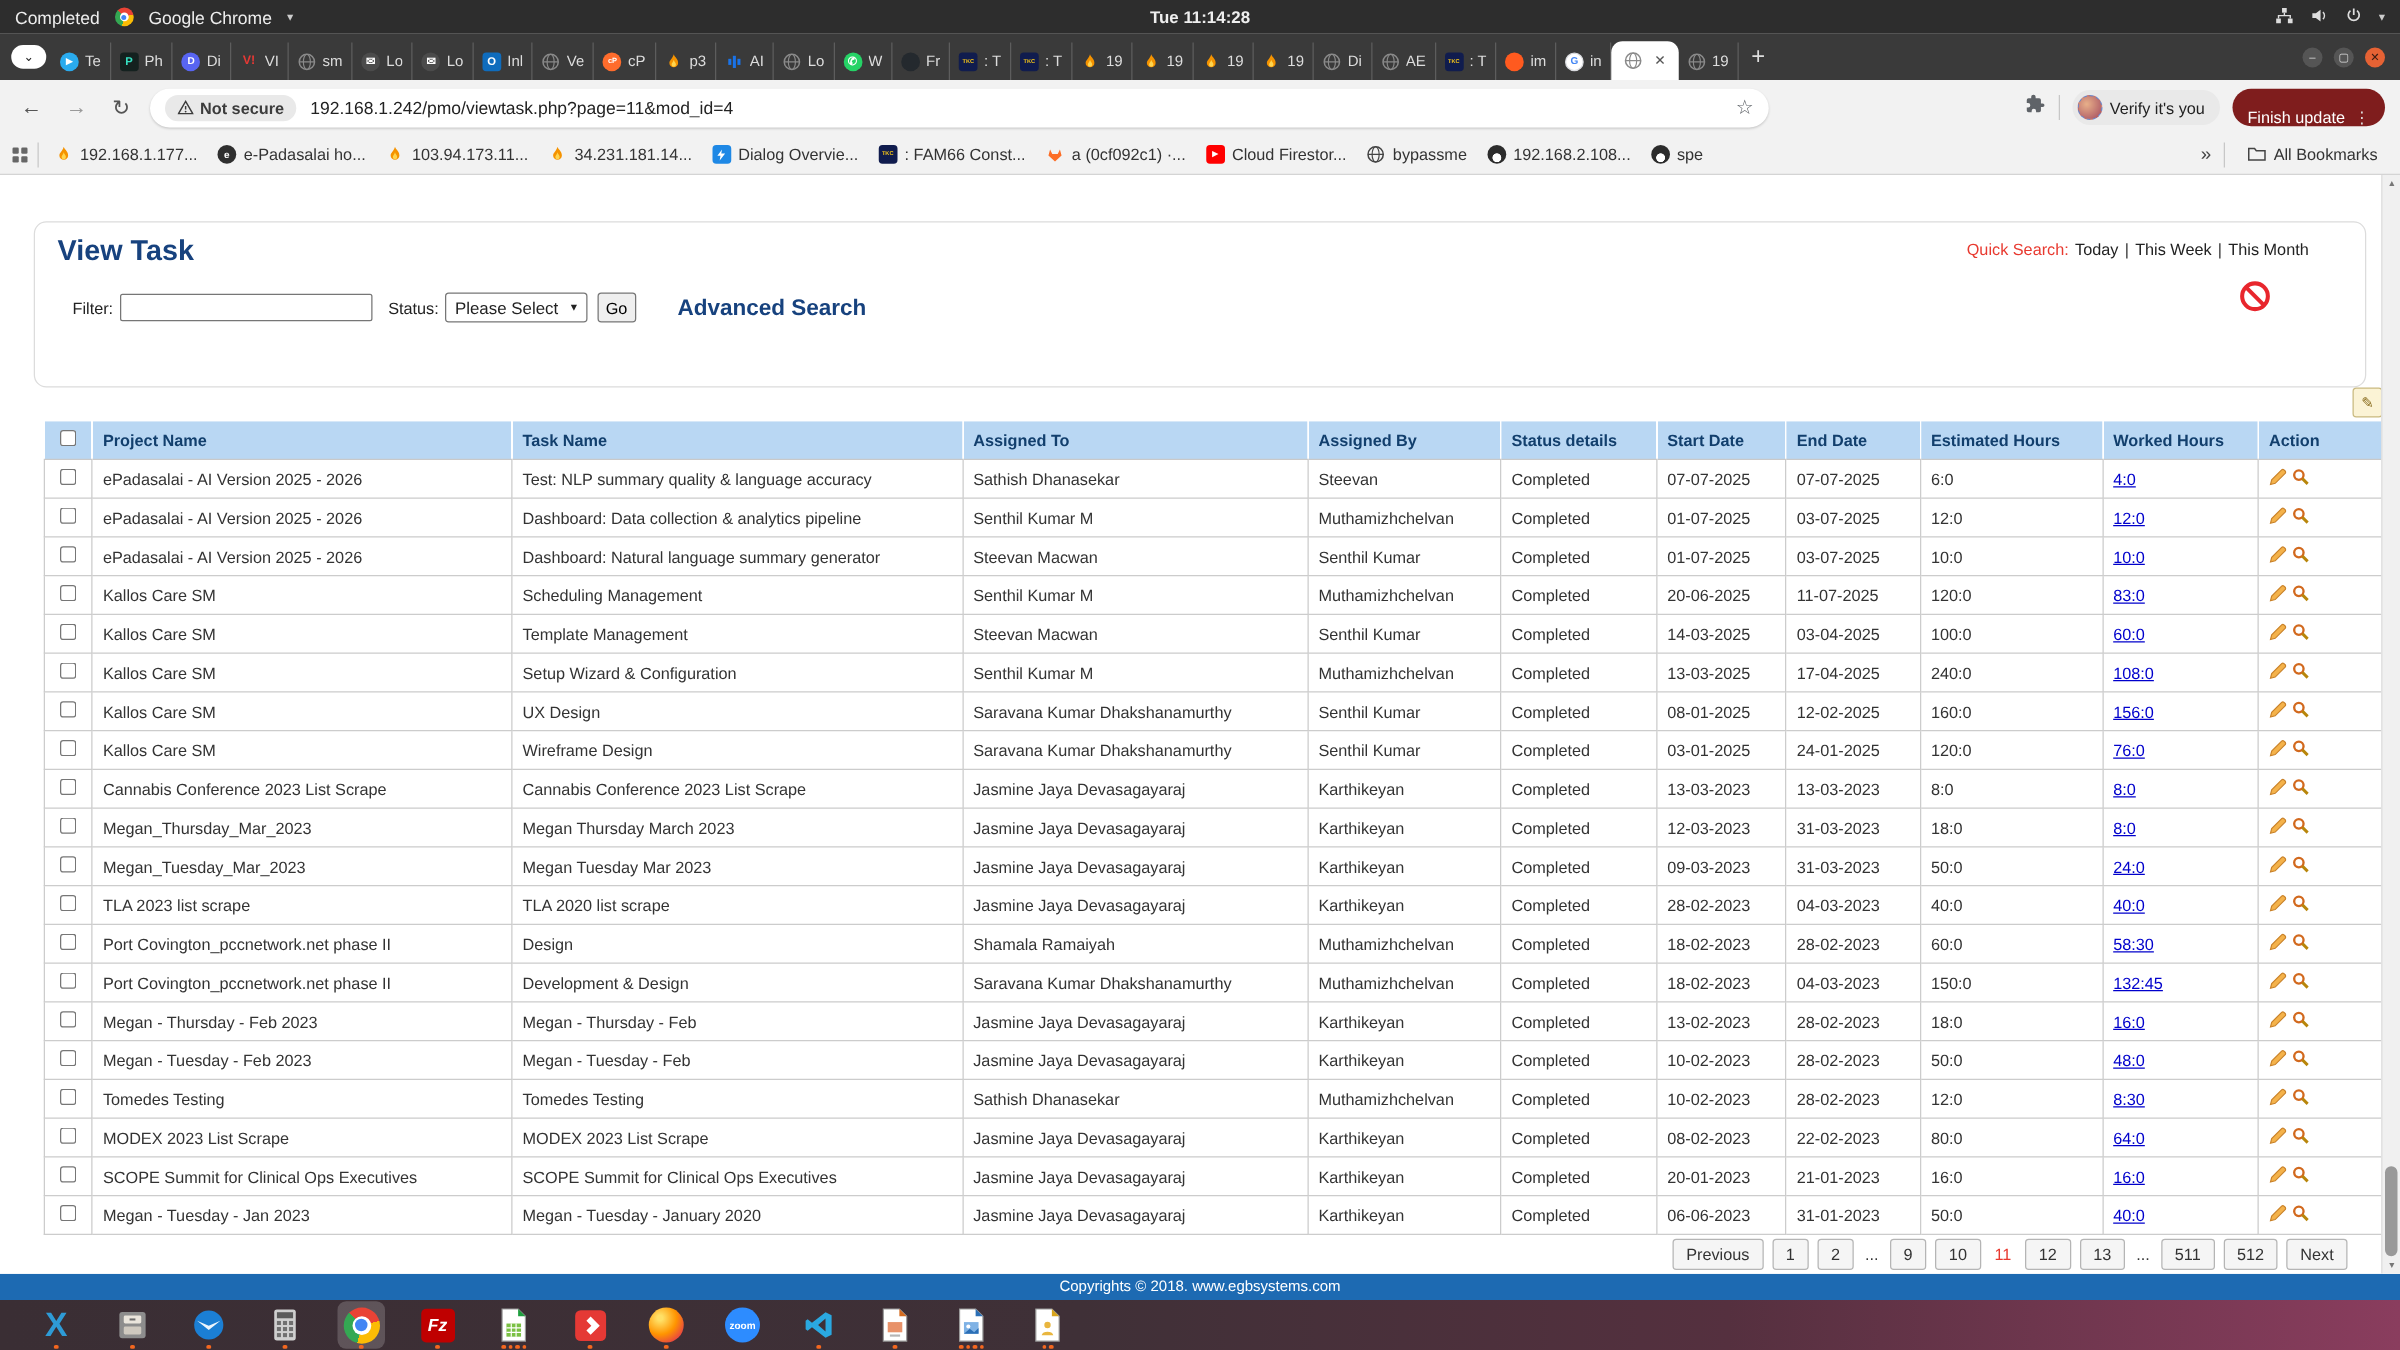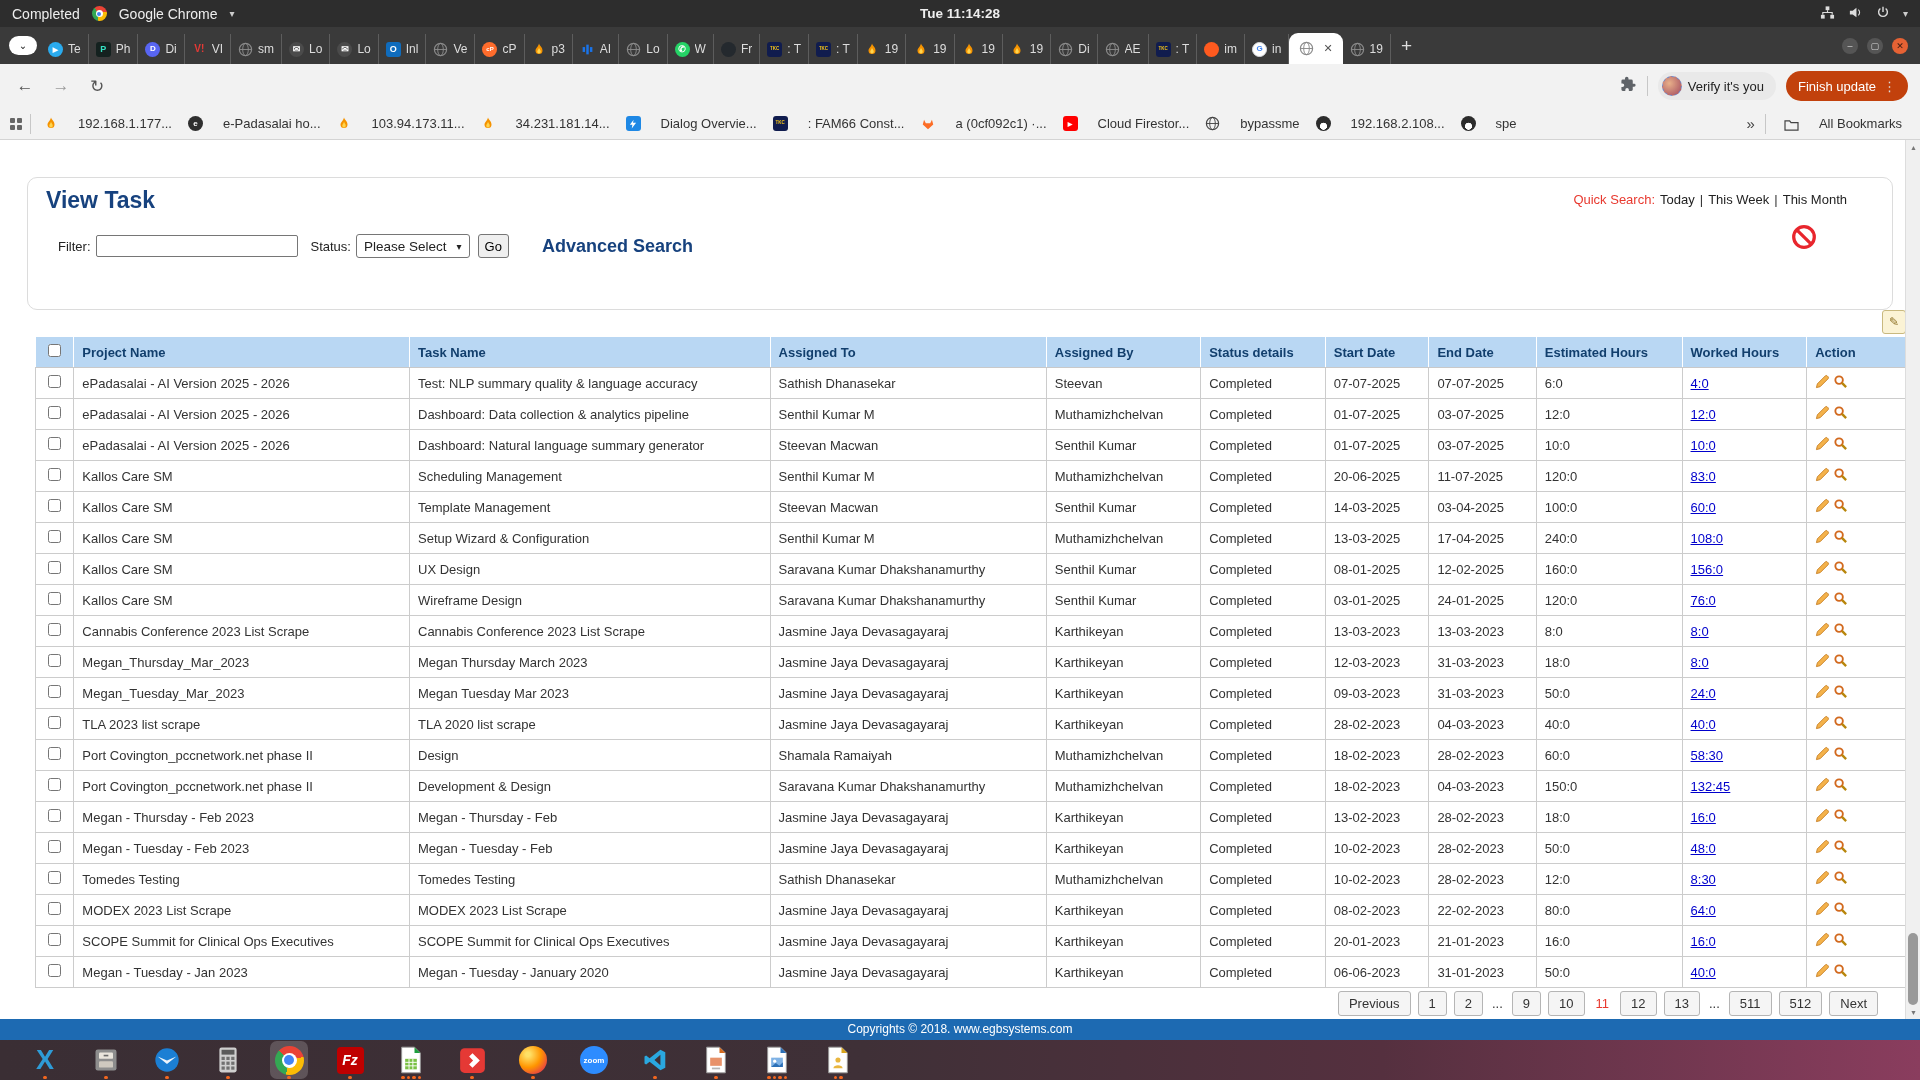--- a/index.html
+++ b/index.html
@@ -37,26 +37,26 @@
 #toolbar{height:44px;background:#f2f2f2;display:flex;align-items:center;padding:0 12px;gap:10px}
 .navbtn{width:26px;height:26px;display:flex;align-items:center;justify-content:center;font-size:17px;color:#555;border-radius:50%}
 #omnibox{width:1295px;height:31px;background:#fff;border-radius:16px;display:flex;align-items:center;padding:0 12px;box-shadow:0 1px 2px rgba(0,0,0,.18)}
 #secchip{background:#e9e9e9;border-radius:12px;padding:3px 10px;font-size:13px;font-weight:bold;color:#3c3c3c;display:flex;align-items:center;gap:5px}
 #url{font-size:14px;color:#222;margin-left:11px;flex:1;white-space:nowrap;overflow:hidden}
 #star{color:#5f6368;font-size:16px}
 #toolbar .tright{margin-left:auto;display:flex;align-items:center;gap:10px}
 .vsep{width:1px;height:20px;background:#c7c7c7}
 #profilechip{background:#e9e9e9;border-radius:14px;height:28px;display:flex;align-items:center;gap:6px;padding:0 12px 0 4px;font-size:13px;color:#222}
 .avatar{width:20px;height:20px;border-radius:50%;background:radial-gradient(circle at 35% 35%,#e8b08a,#a34a5e);border:1.5px dashed #6f87c8}
-#updatebtn{background:#c2410c;color:#fff;border-radius:15px;height:30px;display:flex;align-items:center;gap:7px;padding:0 12px;font-size:13px}
+#updatebtn{background:#7f1d1d;color:#fff;border-radius:15px;height:30px;display:flex;align-items:flex-end;gap:7px;padding:0 12px;font-size:13px}
 #updatebtn .kebab{font-size:13px;color:#ddd}
 
 
 #bookmarks{height:32px;background:#f2f2f2;border-bottom:1px solid #d4d4d4;display:flex;align-items:center;padding:0 10px;font-size:13px;color:#333;gap:4px}
-.bm{display:flex;align-items:flex-end;gap:20px;padding:3px 8px;border-radius:6px;white-space:nowrap}
+.bm{display:flex;align-items:flex-start;gap:6px;padding:3px 8px;border-radius:6px;white-space:nowrap}
 #bookmarks .bright{margin-left:auto;display:flex;align-items:center;gap:10px}
 .grid4{display:grid;grid-template-columns:5px 5px;grid-gap:2px;margin-right:4px}
 .grid4 i{width:5px;height:5px;background:#666;border-radius:1px}
 
 
 #page{position:relative;height:879px;background:#fff;overflow:hidden}
 #card{position:absolute;left:27px;right:27px;top:37px;height:133px;border:1px solid #dcdcdc;border-radius:10px}
 #pagetitle{position:absolute;left:18px;top:9px;font-size:23px;font-weight:bold;color:#17427e}
 #quick{position:absolute;right:45px;top:14px;font-size:13px;color:#222;display:flex;gap:5px;align-items:center}
 #quick .qlabel{color:#e8392f}
@@ -327,20 +327,32 @@
     <span class="wbtn">–</span>
     <span class="wbtn">▢</span>
     <span class="wbtn close">✕</span>
   </div>
 </div>
 
 <div id="toolbar">
   <span class="navbtn">←</span>
   <span class="navbtn" style="color:#9a9a9a">→</span>
   <span class="navbtn">↻</span>
+  <div id="omnibox">
+    <span id="secchip">
+      <svg width="13" height="12" viewBox="0 0 16 14">
+          <path d="M8 1 L15 13 H1 Z" fill="none" stroke="#3c3c3c" stroke-width="1.4"></path>
+          <line x1="8" y1="5.5" x2="8" y2="9" stroke="#3c3c3c" stroke-width="1.4"></line>
+          <circle cx="8" cy="11" r=".9" fill="#3c3c3c"></circle>
+        </svg>
+      <span>Not secure</span>
+    </span>
+    <span id="url">192.168.1.242/pmo/viewtask.php?page=11&amp;mod_id=4</span>
+    <span id="star">☆</span>
+  </div>
   <div class="tright">
     <span><svg width="17" height="17" viewBox="0 0 24 24">
           <path d="M20 11h-2V7a2 2 0 0 0-2-2h-4V3.5A2.5 2.5 0 0 0 9.5 1 2.5 2.5 0 0 0 7 3.5V5H4a2 2 0 0 0-2 2v3.5h1.5a2.5 2.5 0 0 1 0 5H2V19a2 2 0 0 0 2 2h3.5v-1.5a2.5 2.5 0 0 1 5 0V21H16a2 2 0 0 0 2-2v-4h2a2 2 0 0 0 0-4z" fill="#5f6368"></path>
         </svg></span>
     <span class="vsep"></span>
     <div id="profilechip">
       <span class="avatar"></span>
       <span>Verify it's you</span>
     </div>
     <div id="updatebtn">

